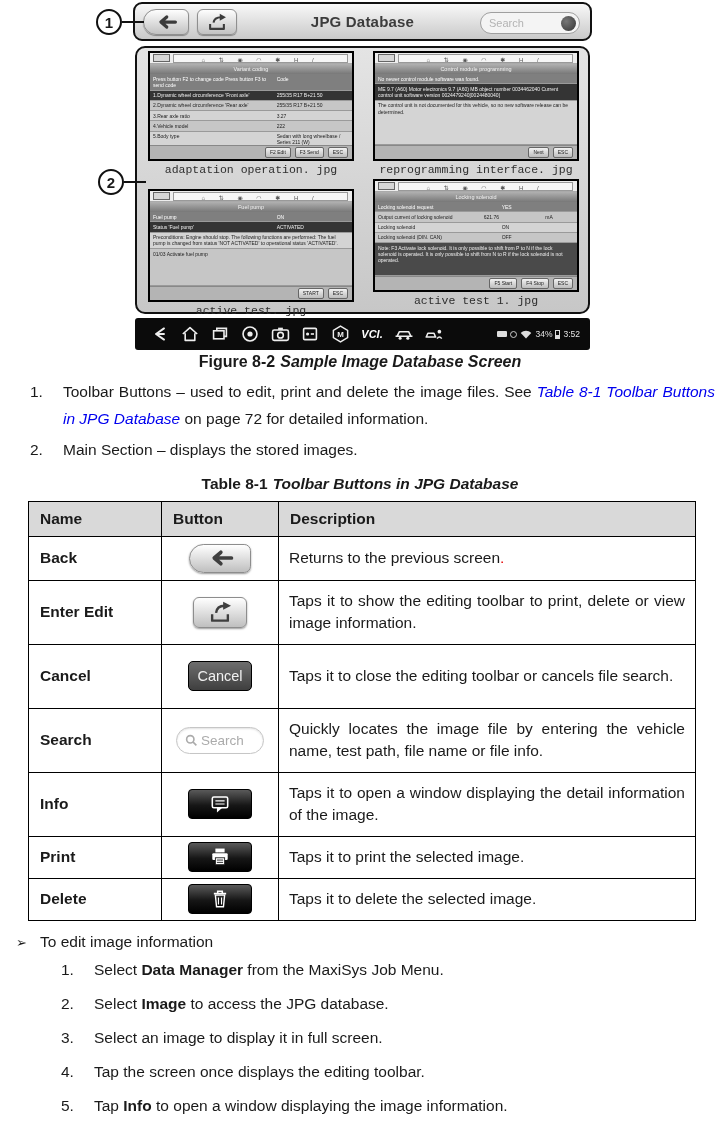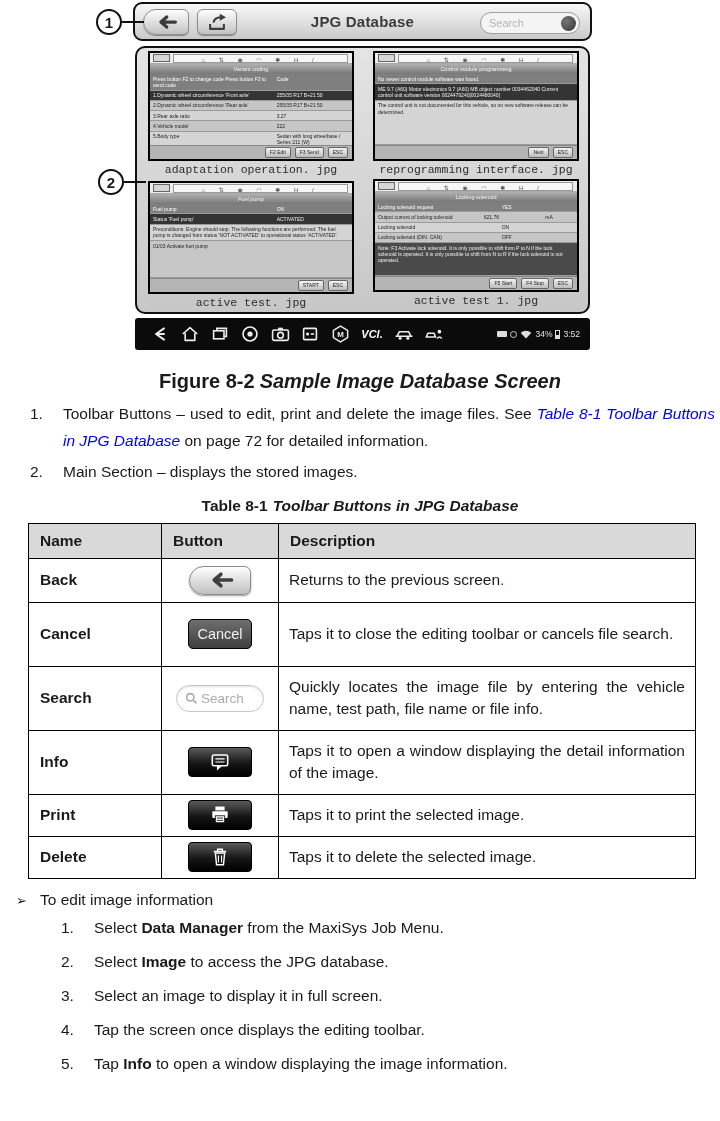--- a/index.html
+++ b/index.html
@@ -39,21 +39,21 @@
   .dev-search .ph { flex:1; font-size:11px; color:#b3b3b3; }
   .dev-search .go { width:15px; height:15px; border-radius:50%;
     background:radial-gradient(circle at 35% 35%, #777, #333); }
 
   .main-section { position:absolute; left:2px; top:44px; width:455px; height:268px;
     border:2.5px solid #111; border-radius:10px;
     background:linear-gradient(#e4e4e4,#c7c7c7); }
   .cell { position:absolute; width:206px; }
   #cellA { left:11px;  top:3px;  }
   #cellB { left:236px; top:3px;  }
-  #cellC { left:11px;  top:133px; }
+  #cellC { left:11px;  top:141px; }
   #cellD { left:236px; top:131px; }
   .mini { border:2px solid #000; background:#cfcfcf; display:flex;
     flex-direction:column; overflow:hidden; width:206px; }
   #cellA .mini, #cellB .mini { height:110px; }
   #cellC .mini, #cellD .mini { height:113px; }
   .mini-toolbar { height:11px; background:#ededed; display:flex; align-items:center;
     border-bottom:1px solid #aaa; flex:0 0 auto; }
   .mini-backbox { width:17px; height:8px; margin:0 3px; background:#d6d6d6;
     border:0.5px solid #666; font-size:3.5px; color:#333; overflow:hidden; line-height:4px; }
   .mini-icons { flex:1; text-align:center; font-size:6px; color:#555;
@@ -88,21 +88,21 @@
     padding:0 10px; }
   .nav-icon { width:30px; display:flex; align-items:center; justify-content:center; }
   .vci-label { color:#fff; font-style:italic; font-weight:bold; font-size:11px; width:34px; text-align:center;}
   .status-cluster { margin-left:auto; display:flex; align-items:center; gap:3px;
     color:#e3e3e3; font-size:8.5px; }
   .st-rect { width:10px; height:6px; background:#ddd; border-radius:1px; }
   .st-circ { width:7px; height:7px; border:1px solid #ccc; border-radius:50%; }
   .st-batt { width:5px; height:9px; border:1px solid #ddd; background:linear-gradient(#0b0b0b 55%, #ddd 45%); }
 
   
-  .fig-caption { text-align:center; font-size:20px; font-weight:bold; margin-top:18px; }
+  .fig-caption { text-align:center; font-size:16px; font-weight:bold; margin-top:1px; }
   .fig-caption .cap-title, .tbl-caption .cap-title { font-style:italic; margin-left:5px; }
 
   .doc-list { margin-top:8px; padding-left:30px; padding-right:5px; }
   .doc-li { display:flex; font-size:15.5px; line-height:1.72; margin-bottom:5px; }
   .doc-li .num { width:33px; flex:0 0 auto; }
   .doc-li .li-text { flex:1; text-align:justify; }
   .doc-link { color:#0000ee; font-style:italic; text-decoration:none; }
 
   .tbl-caption { text-align:center; font-size:15.5px; font-weight:bold; margin-top:11px; }
 
@@ -428,20 +428,33 @@
       <td class="name-cell">Back</td>
       <td class="btn-cell">
         <span class="art-light art-back">
           <svg width="30" height="18" viewBox="0 0 36 22">
               <path d="M32 11 H12 M19 4 L11 11 L19 18" stroke="#3f3f3f" stroke-width="4.5" fill="none" stroke-linecap="round" stroke-linejoin="round"></path>
             </svg>
         </span>
       </td>
       <td class="desc-cell"><span>Returns to the previous screen</span><span class="red-period">.</span></td>
     </tr>
+    <tr class="r-edit">
+      <td class="name-cell">Enter Edit</td>
+      <td class="btn-cell">
+        <span class="art-light art-edit">
+          <svg width="26" height="22" viewBox="0 0 32 28">
+              <path d="M6 17 v8 h20 v-8" stroke="#3f3f3f" stroke-width="3" fill="none" stroke-linejoin="round"></path>
+              <path d="M11 15 q1-9 11-9" stroke="#3f3f3f" stroke-width="3" fill="none"></path>
+              <path d="M20 1 L30 6 L20 11 Z" fill="#3f3f3f"></path>
+            </svg>
+        </span>
+      </td>
+      <td class="desc-cell">Taps it to show the editing toolbar to print, delete or view image information.</td>
+    </tr>
     <tr class="r-cancel">
       <td class="name-cell">Cancel</td>
       <td class="btn-cell">
         <span class="art-dark art-cancel">Cancel</span>
       </td>
       <td class="desc-cell">Taps it to close the editing toolbar or cancels file search.</td>
     </tr>
     <tr class="r-search">
       <td class="name-cell">Search</td>
       <td class="btn-cell">

